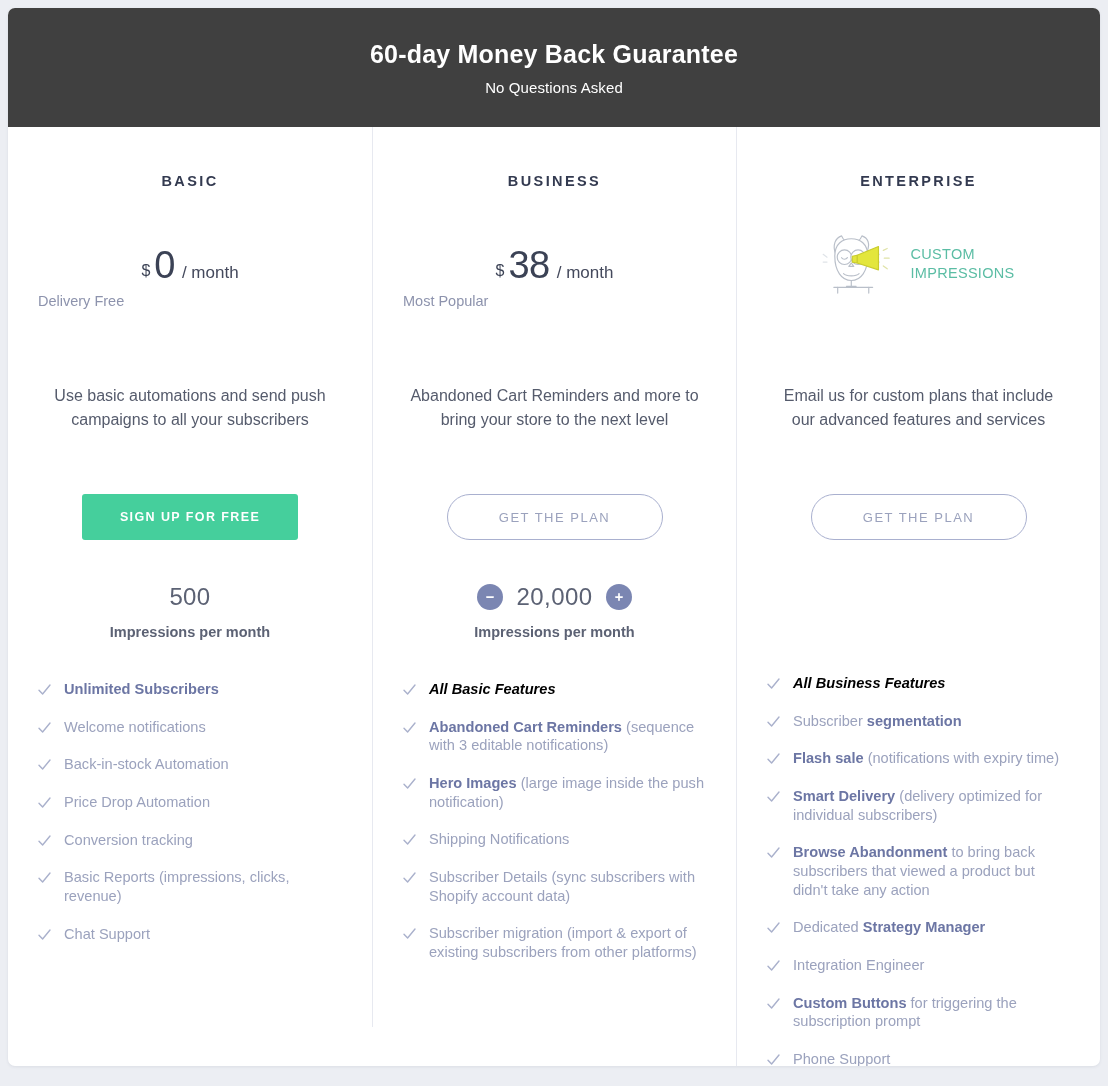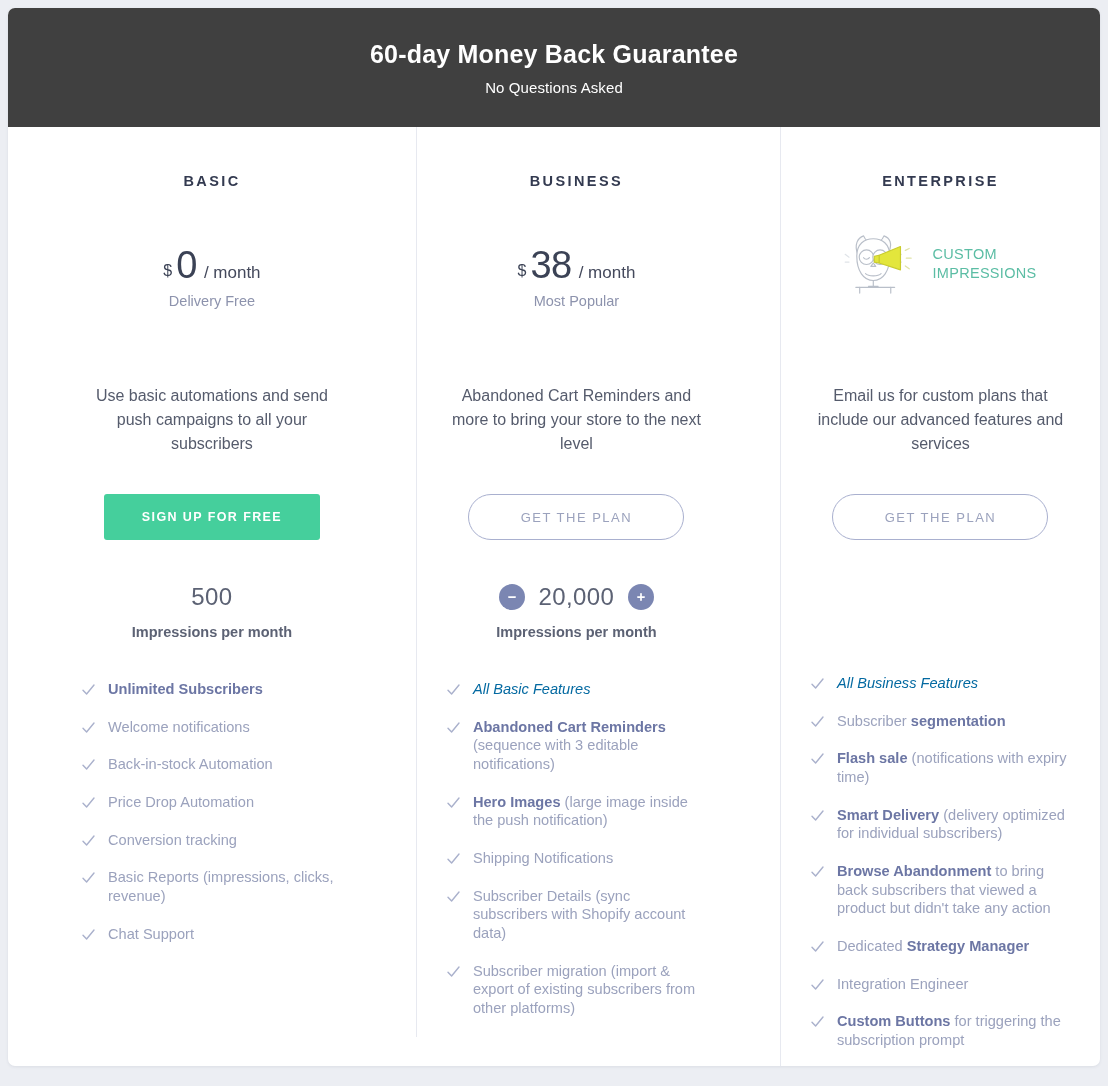--- a/index.html
+++ b/index.html
@@ -57,39 +57,37 @@
     display: flex;
     align-items: flex-start;
     padding: 0;
     height: 939px;
   }
   .plan {
     width: 364px;
     padding: 40px 30px 0 30px;
     position: relative;
     min-height: 900px;
-    margin-left: 44px;
   }
   .plan + .plan { border-left: 1px solid #e7e9f0; }
 
   .plan-name {
     text-align: center;
     font-size: 14.5px;
     font-weight: 700;
     letter-spacing: 2.4px;
     color: #333a50;
     margin-top: 6px;
   }
 
   
   .price-area {
     height: 150px;
     display: flex;
     flex-direction: column;
-    align-items: center;
     justify-content: flex-start;
     padding-top: 57px;
   }
   .price-line {
     display: flex;
     align-items: baseline;
     justify-content: center;
     color: #3b4255;
   }
   .currency {
@@ -244,21 +242,21 @@
   }
   .check svg { display: block; }
   .feature-text {
     font-size: 14.6px;
     line-height: 1.28;
     color: #9ba2bd;
     font-weight: 400;
   }
   .feature-text b { color: #6c76a4; font-weight: 700; }
   .feature.strong .feature-text { color: #6c76a4; font-weight: 700; }
-  .feature.strong-italic .feature-text { color: #0369a1; font-weight: 400; font-style: italic; }
+  .feature.strong-italic .feature-text { color: #000000; font-weight: 700; font-style: italic; }
 
   .col-enterprise .features { margin-top: 18px; }
 </style>
 </head>
 <body>
 
 <div class="page">
   <div class="card">
 
     <div class="banner">

